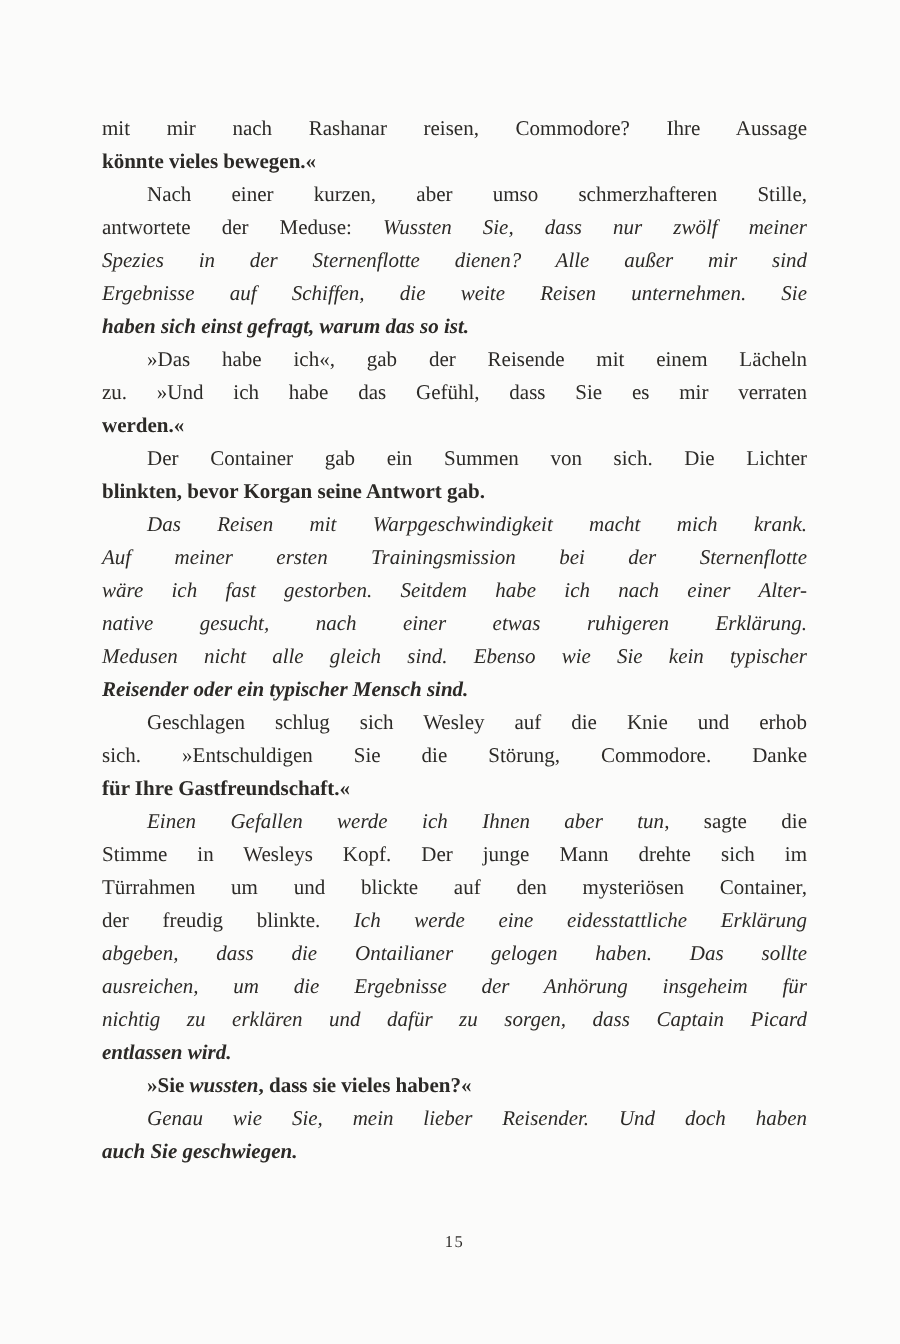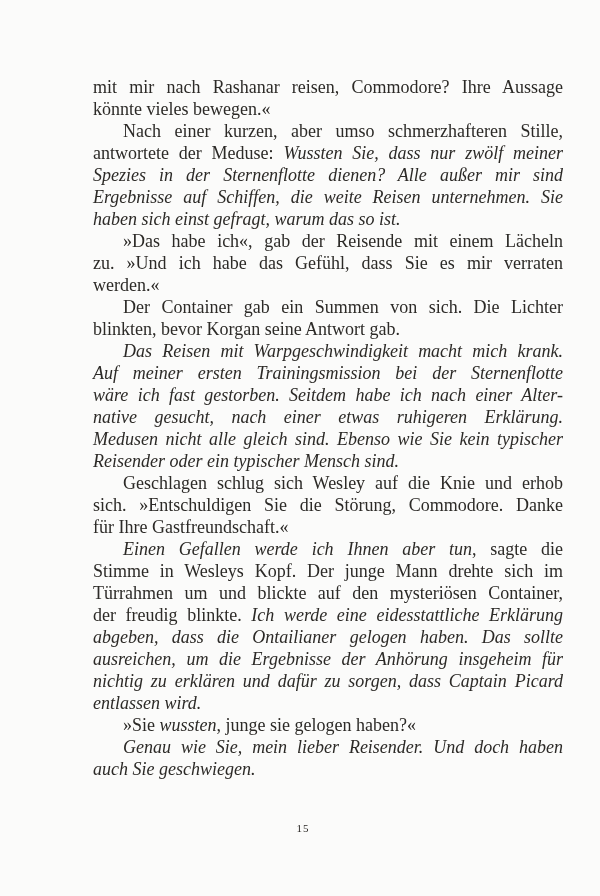--- a/index.html
+++ b/index.html
@@ -19,32 +19,32 @@
     height: 896px;
     background: var(--bg);
     font-family: "Liberation Serif", "DejaVu Serif", serif;
     color: var(--ink);
   }
   .text-block {
     position: absolute;
     left: 68px;
     top: 76px;
     width: 470px;
-    font-size: 18px;
+    font-size: 14px;
     line-height: 22px;
-    margin-left: 25px;
   }
   .line {
     text-align: justify;
     text-align-last: justify;
     white-space: normal;
   }
   .line.last {
     text-align: left;
     text-align-last: auto;
+    font-weight: bold;
   }
   .line.indent {
     text-indent: 30px;
   }
   .italic {
     font-style: italic;
     text-align: right;
   }
   .page-number {
     position: absolute;
@@ -84,18 +84,18 @@
       <div class="line"><span>sich. »Entschuldigen Sie die Störung, Commodore. Danke</span></div>
       <div class="line last"><span>für Ihre Gastfreundschaft.«</span></div>
       <div class="line indent"><span class="italic">Einen Gefallen werde ich Ihnen aber tun</span><span>, sagte die</span></div>
       <div class="line"><span>Stimme in Wesleys Kopf. Der junge Mann drehte sich im</span></div>
       <div class="line"><span>Türrahmen um und blickte auf den mysteriösen Container,</span></div>
       <div class="line"><span>der freudig blinkte. </span><span class="italic">Ich werde eine eidesstattliche Erklärung</span></div>
       <div class="line"><span class="italic">abgeben, dass die Ontailianer gelogen haben. Das sollte</span></div>
       <div class="line"><span class="italic">ausreichen, um die Ergebnisse der Anhörung insgeheim für</span></div>
       <div class="line"><span class="italic">nichtig zu erklären und dafür zu sorgen, dass Captain Picard</span></div>
       <div class="line last"><span class="italic">entlassen wird.</span></div>
-      <div class="line indent last"><span>»Sie </span><span class="italic">wussten</span><span>, junge sie gelogen haben?«</span></div>
+      <div class="line indent last"><span>»Sie </span><span class="italic">wussten</span><span>, dass sie vieles haben?«</span></div>
       <div class="line indent"><span class="italic">Genau wie Sie, mein lieber Reisender. Und doch haben</span></div>
       <div class="line last"><span class="italic">auch Sie geschwiegen.</span></div>
     </div>
   <div class="page-number">15</div>
 </div>
 
 </body></html>

